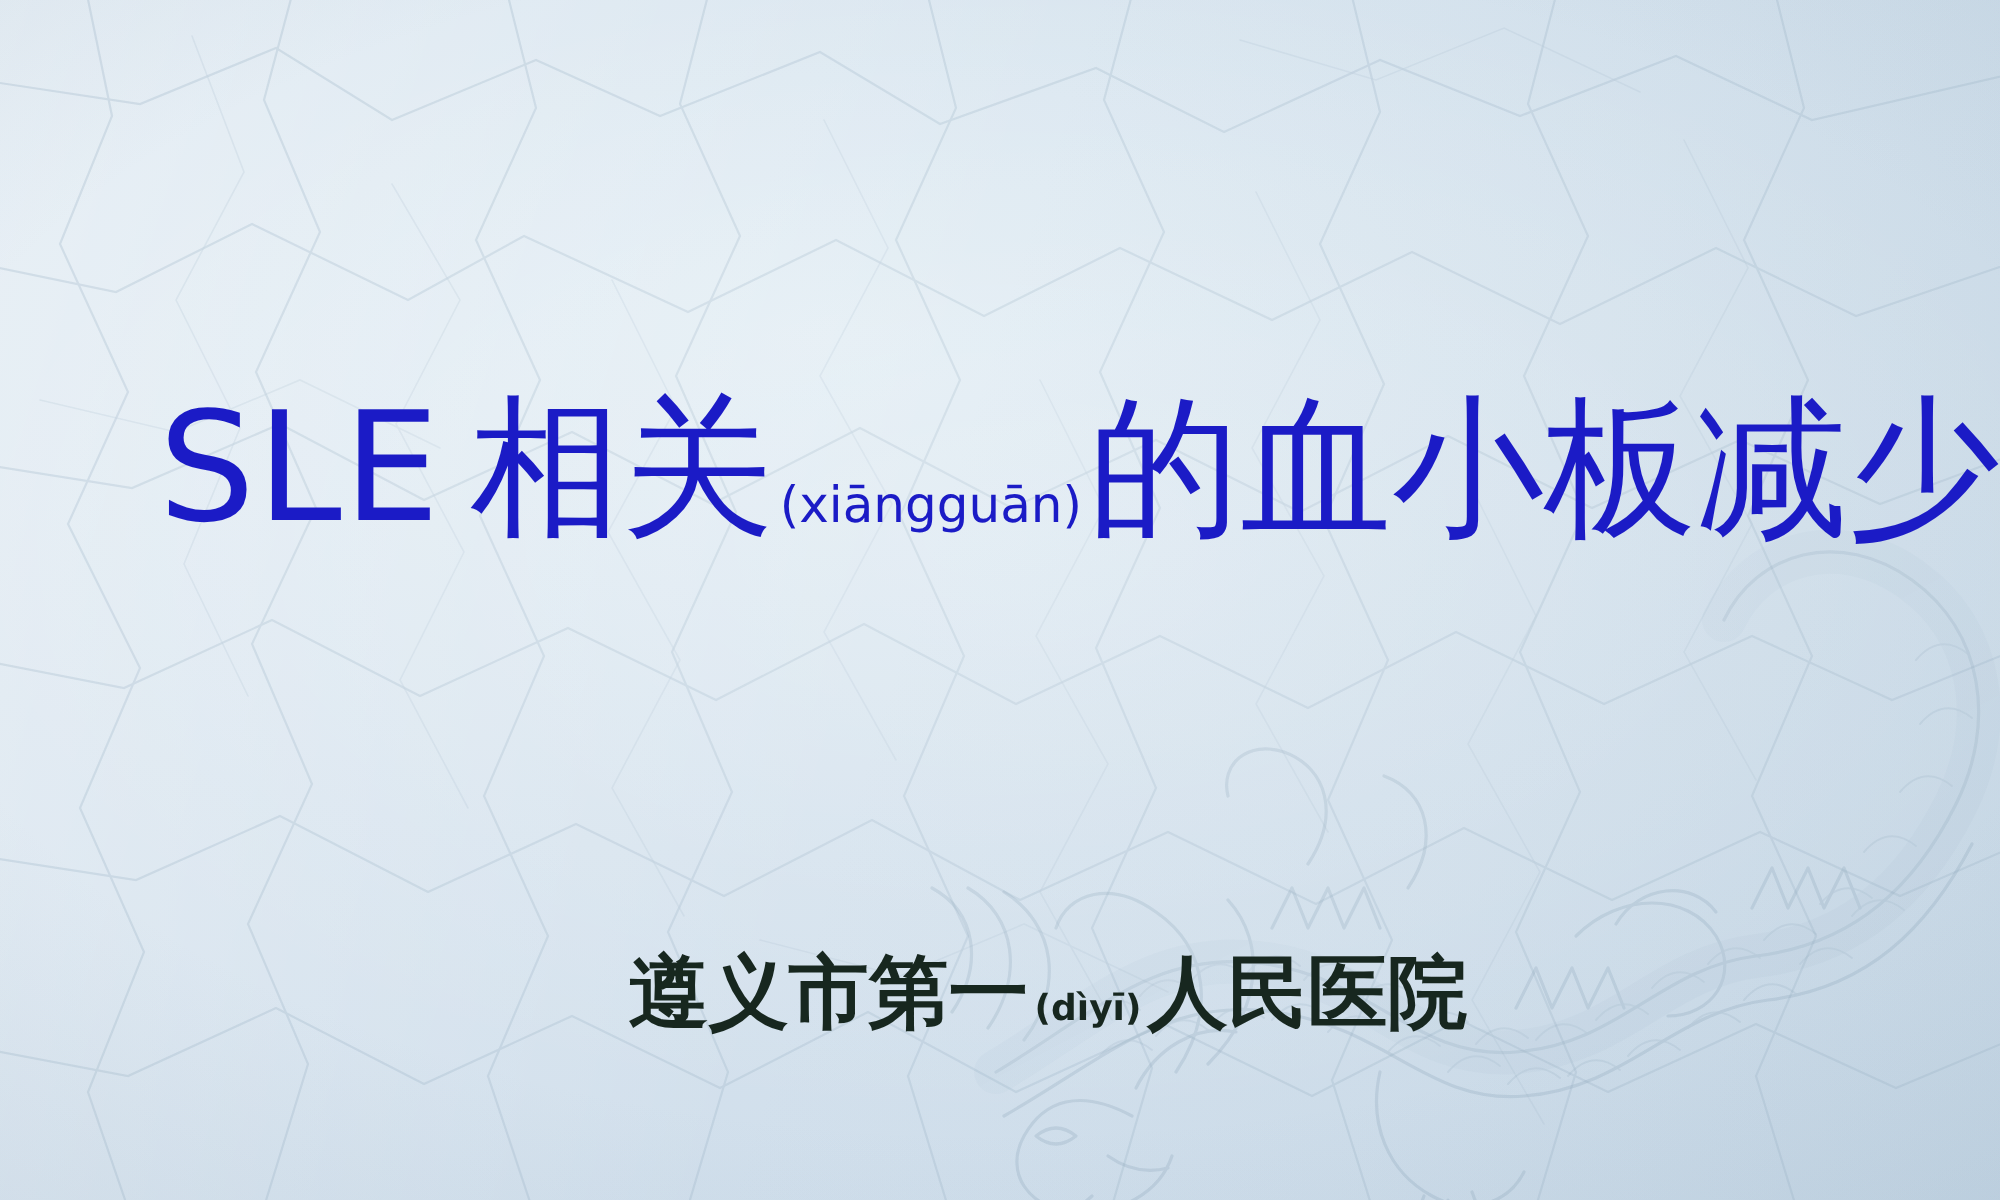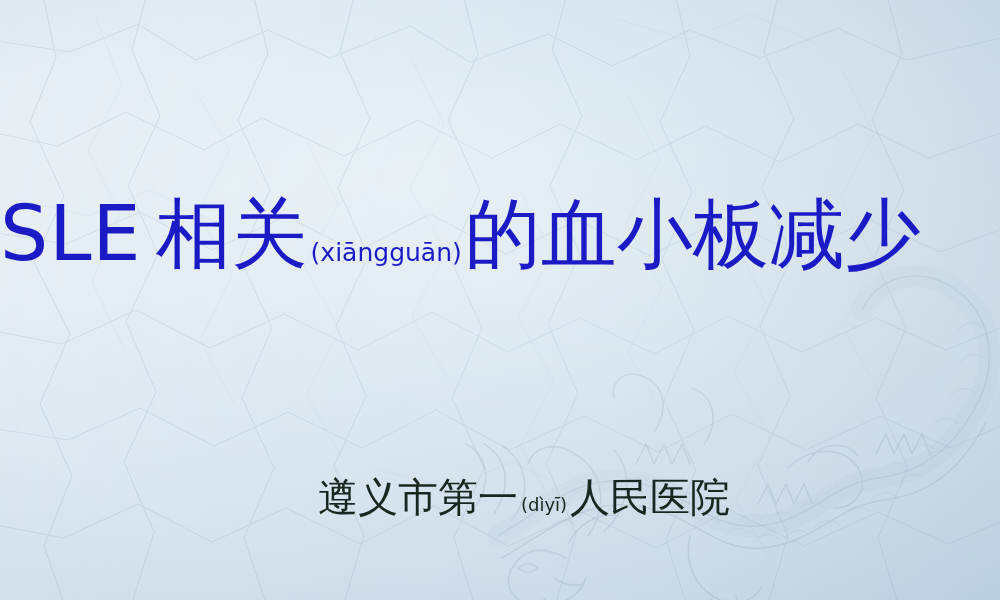--- a/index.html
+++ b/index.html
@@ -72,21 +72,21 @@
   .content {
     position: absolute;
     inset: 0;
   }
 
   .title-block {
     position: absolute;
     top: 196px;
     left: 0;
     width: 1000px;
-    text-align: left;
+    text-align: right;
     white-space: nowrap;
   }
 
   .title-main {
     color: #1b1bc6;
     font-size: 76px;
     line-height: 1.0;
     letter-spacing: 0px;
     font-weight: 400;
   }
@@ -110,21 +110,21 @@
     left: 0;
     width: 1000px;
     text-align: center;
     white-space: nowrap;
   }
 
   .subtitle-line {
     color: #17271f;
     font-size: 40px;
     line-height: 1.38;
-    font-weight: 400;
+    font-weight: 700;
     padding-left: 48px;
   }
 
   .subtitle-line .ruby {
     font-size: 18px;
     top: 0px;
   }
 
   .sp {
     display: inline-block;

